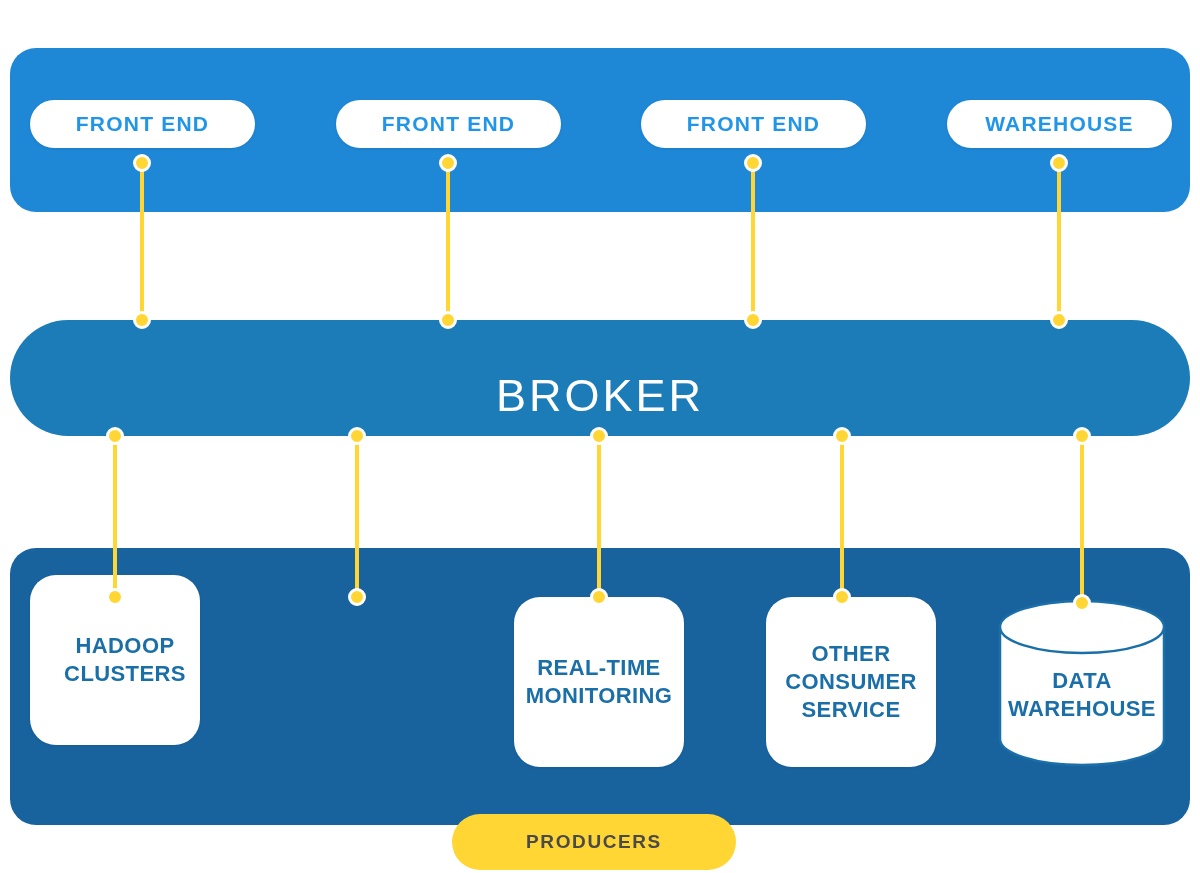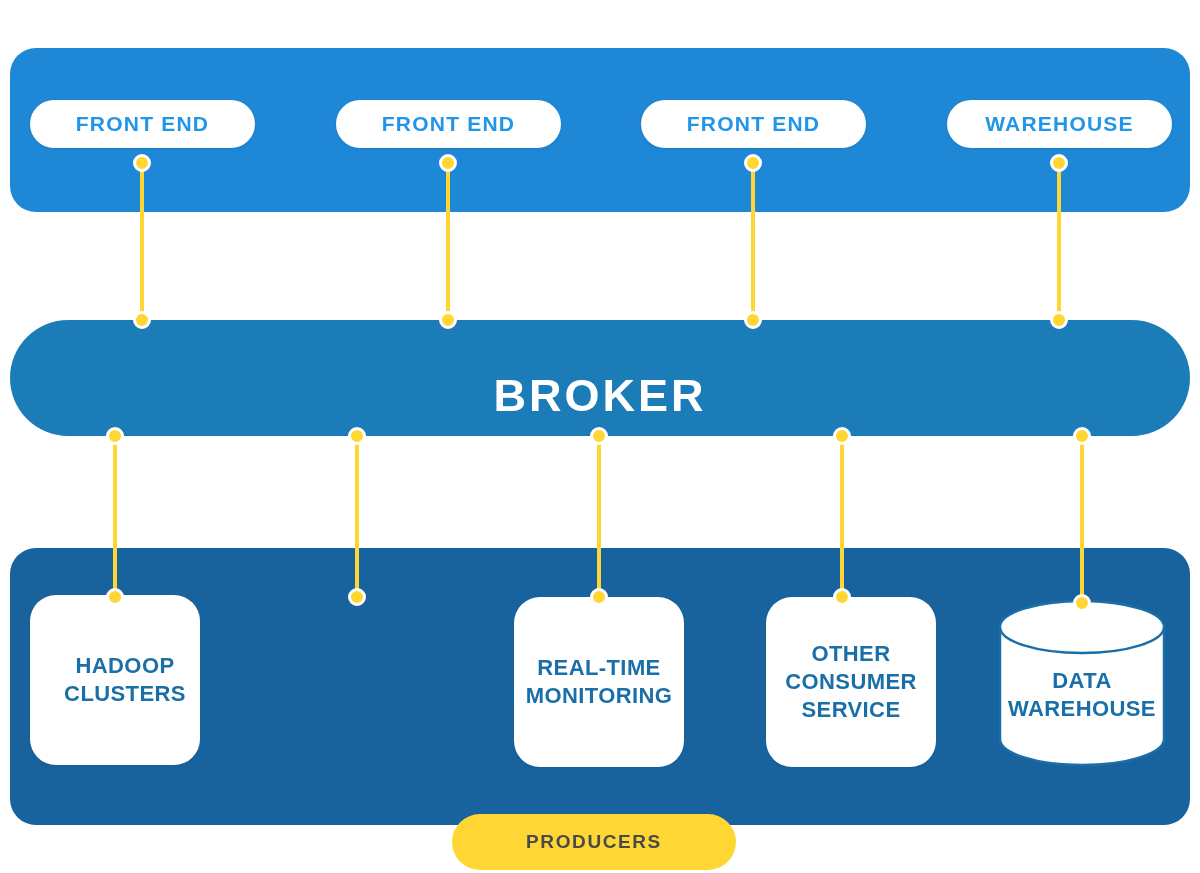--- a/index.html
+++ b/index.html
@@ -46,21 +46,21 @@
     width: 1180px;
     height: 277px;
     background: #18639E;
     border-radius: 26px;
   }
 
   .band-title {
     color: #ffffff;
     font-size: 45px;
     letter-spacing: 3px;
-    font-weight: 700;
+    font-weight: 400;
     user-select: none;
     margin-top: 36px;
   }
 
   
   .pill {
     position: absolute;
     background: #FFD633;
     border-radius: 32px;
     display: flex;
@@ -189,21 +189,21 @@
   </div>
 
   <div class="band" id="broker-band">
     <span class="band-title">BROKER</span>
   </div>
 
   <div class="band" id="consumers-band"></div>
 
   <div class="pill" id="consumers-pill">PRODUCERS</div>
 
-  <div class="consumer-box" style="left:30px; top:595px;padding-left:28px;">
+  <div class="consumer-box" style="left:30px; top:575px;padding-left:28px;">
     <span class="ml">HADOOP<br>CLUSTERS</span>
   </div>
   <div class="consumer-box" style="left:514px; top:597px;">
     <span class="ml">REAL-TIME<br>MONITORING</span>
   </div>
   <div class="consumer-box" style="left:766px; top:597px;align-items:center;">
     <span class="ml">OTHER<br>CONSUMER<br>SERVICE</span>
   </div>
 
   <div id="cylinder-wrap">

